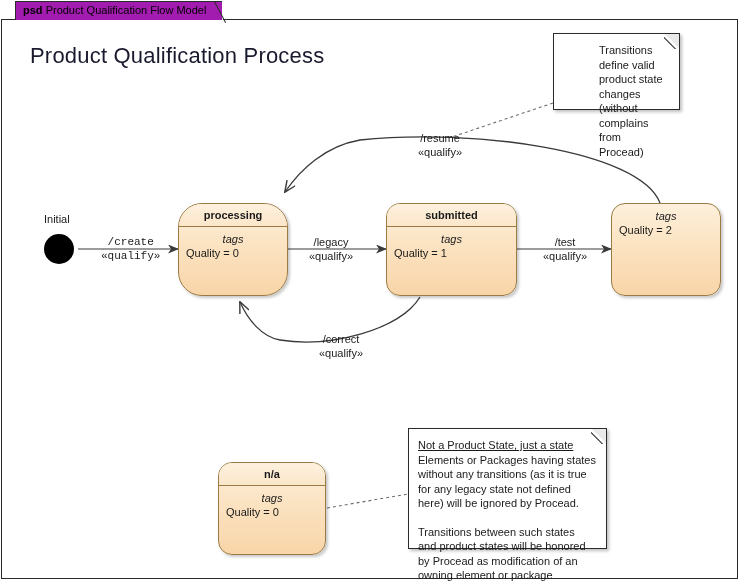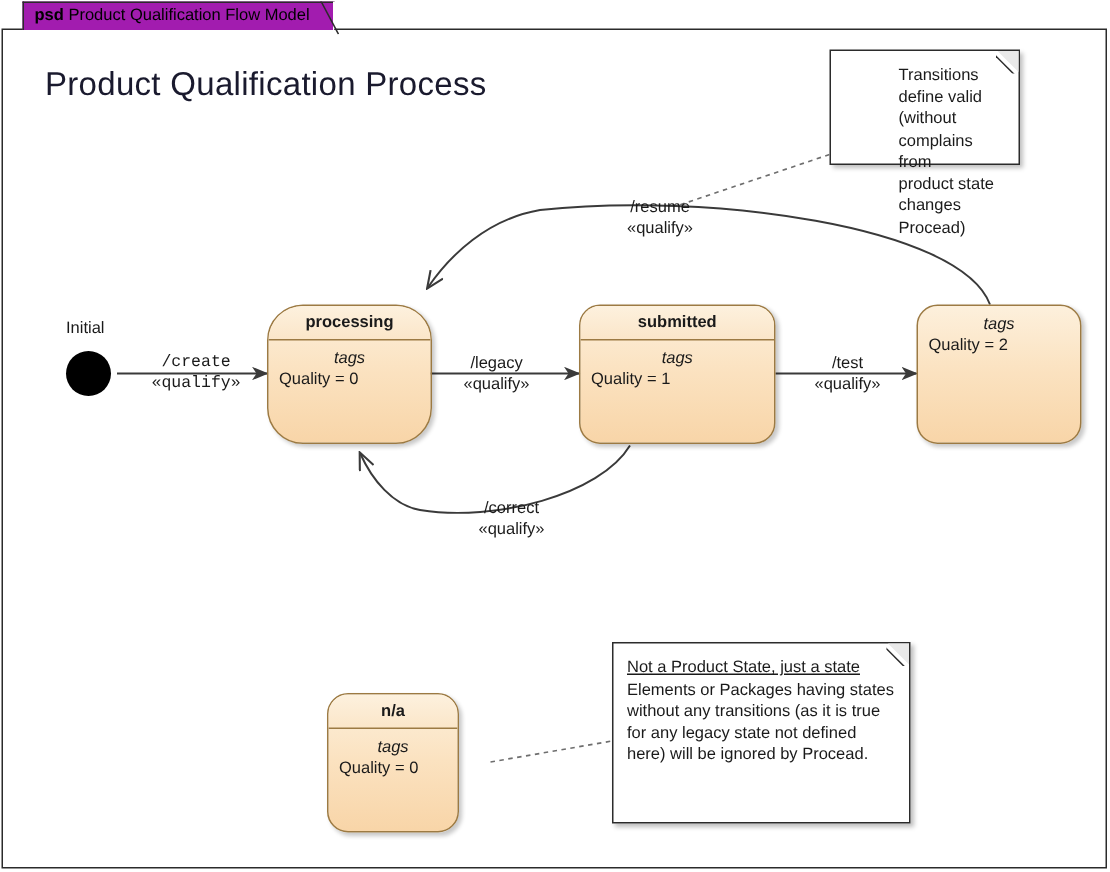--- a/index.html
+++ b/index.html
@@ -289,21 +289,21 @@
     </div>
   </div>
 
   <div class="state" style="left:611px; top:203px; width:110px; height:93px;">
     <div class="state-body">
       <div class="state-tags">tags</div>
       <div class="state-prop">Quality = 2</div>
     </div>
   </div>
 
-  <div class="state" style="left:218px; top:462px; width:88px; height:93px;">
+  <div class="state" style="left:218px; top:462px; width:108px; height:93px;">
     <div class="state-title">n/a</div>
     <div class="state-body">
       <div class="state-tags">tags</div>
       <div class="state-prop">Quality = 0</div>
     </div>
   </div>
 
   <div class="edge-label" style="left:101px; top:235px;font-family:Liberation Mono, monospace;">
     <span>/create</span>
     <span class="stereo">«qualify»</span>
@@ -327,28 +327,29 @@
   <div class="edge-label" style="left:319px; top:332px;">
     <span>/correct</span>
     <span class="stereo">«qualify»</span>
   </div>
 
   <div class="note" style="left:553px; top:33px; width:127px; height:77px;padding-left:36px;">
     <div class="note-fold"></div>
     <div class="note-fold-edge"></div>
     <div class="note-text">
       <p>Transitions define valid</p>
+      <p>product state changes</p>
       <p>(without complains from</p>
-      <p>product state changes</p>
       <p>Procead)</p>
     </div>
   </div>
 
   <div class="note" style="left:408px; top:428px; width:199px; height:121px;">
     <div class="note-fold"></div>
     <div class="note-fold-edge"></div>
     <div class="note-text">
       <p class="note-head">Not a Product State, just a state</p>
       <p>Elements or Packages having states without any transitions (as it is true for any legacy state not defined here) will be ignored by Procead.</p>
+      <p class="gap">Transitions between such states and product states will be honored by Procead as modification of an owning element or package</p>
     </div>
   </div>
 
 </div>
 
 </body></html>

